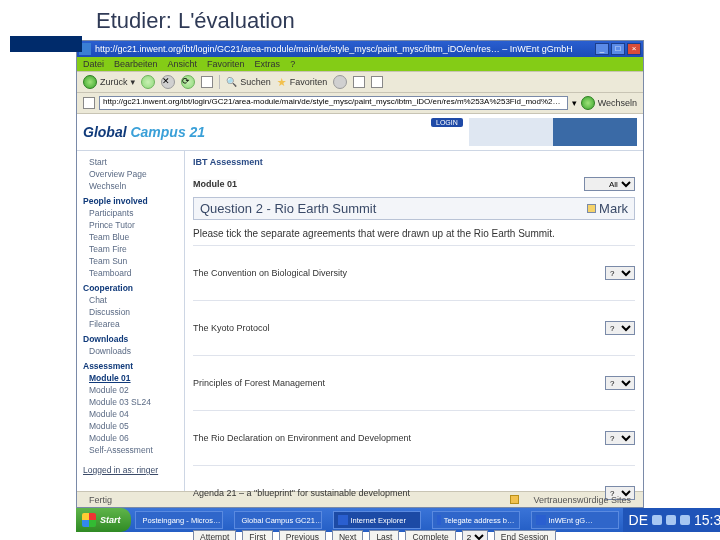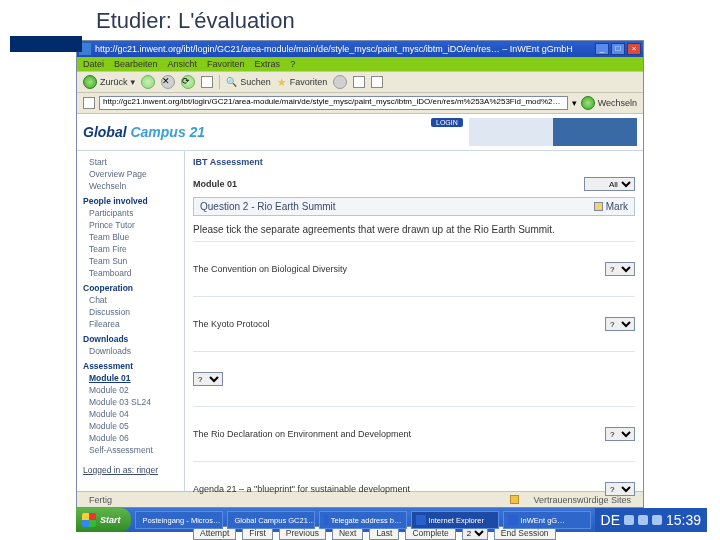--- a/index.html
+++ b/index.html
@@ -45,40 +45,40 @@
   .sidebar .hd { color:#103a7a; font-weight:bold; margin-top:3px; }
   .sidebar .it { color:#5a6a84; padding-left:6px; }
   .sidebar .sel { color:#103a7a; font-weight:bold; text-decoration:underline; }
   .sidebar .login { margin-top:8px; text-decoration:underline; color:#3a4a68;}
 
   .main { flex:1; padding:6px 8px; font-size:9px; color:#333; }
   .main .h1 { color:#2b4c86; font-weight:bold; margin-bottom:10px; }
   .modrow { display:flex; align-items:center; margin-bottom:6px; }
   .modrow .lbl { font-weight:bold; background:#fbfbfb; }
   .modsel { margin-left:auto; height:14px; font-size:8px; border:1px solid #7a8aa8;padding-left:20px; }
-  .qbar { border:1px solid #b9c3d6; background:#f3f5f9; display:flex; padding:3px 6px; margin:6px 0 4px; font-size:10px; color:#3a4a68;}
+  .qbar { border:1px solid #b9c3d6; background:#f3f5f9; display:flex; padding:3px 6px; margin:6px 0 4px; font-size:13px; color:#3a4a68;}
   .qbar .tick { margin-left:auto; color:#3a4a68; display:flex; align-items:center; gap:3px;}
   .qbar .box { width:9px; height:9px; border:1px solid #7a8aa8; background:#f6d36a; display:inline-block;}
   .instr { padding:4px 0 6px; font-size:10px; color:#333; }
   .optrow { border-top:1px solid #dfe3ec; display:flex; align-items:center; padding:20px 0; font-size:9px;}
   .optrow:last-of-type { border-bottom:1px solid #dfe3ec; }
   .optrow .txt { flex:1; }
   .optsel { height:14px; width:30px; font-size:8px; border:1px solid #7a8aa8; }
   .btnrow { display:flex; gap:6px; margin-top:10px; align-items:center;}
   .btn { border:1px solid #7a8aa8; background:#f4f4f0; padding:1px 6px; font-size:8.5px; color:#333; }
   .pgsel { height:14px; width:26px; font-size:8px; border:1px solid #7a8aa8; }
 
   .statusbar { background:#ece9d8; border-top:1px solid #c8c4b4; display:flex; align-items:center; padding:2px 12px; font-size:9px; color:#555; height:16px;}
   .statusbar .right { margin-left:auto; display:flex; align-items:center; gap:14px;}
   .lockico { width:9px; height:9px; background:#f2c14e; display:inline-block; border:1px solid #b88f1a;}
 
   .taskbar { background: linear-gradient(#3a74d8,#245ec5); height:24px; display:flex; align-items:center; font-size:9px; color:#fff; margin: 0 76px 0 76px;}
   .startbtn { background: linear-gradient(#5fb54a,#2f8a24); height:100%; display:flex; align-items:center; padding:0 10px 0 6px; border-radius:0 10px 10px 0; gap:4px; font-weight:bold; font-style:italic;}
   .startlogo { width:14px; height:14px; background: conic-gradient(#e33 0 25%, #3b3 0 50%, #38e 0 75%, #fc3 0 100%); border-radius:2px; }
-  .tasks { display:flex; gap:4px; padding:8px 4px; height:100%; align-items:center; flex:1;}
+  .tasks { display:flex; gap:11px; padding:8px 4px; height:100%; align-items:center; flex:1;}
   .taskitem { background:#2f66ca; height:18px; width:88px; display:flex; align-items:center; padding:0 4px; font-size:7.5px; white-space:nowrap; overflow:hidden; border:1px solid #5a8ae0; }
   .taskitem.active { background:#1c4aa5; }
   .taskitem .ico { width:10px; height:10px; background:#06287a; margin-right:3px; display:inline-block;}
   .taskitem .ico.g { background:#3aa52b; }
   .taskitem .ico.w { background:#2a5fd0; }
   .taskitem .ico.y { background:#ffd24a; }
   .tray { background:#1f54b8; height:100%; display:flex; align-items:center; gap:4px; padding:0 6px; font-size:14px;}
   .trayico { width:10px; height:10px; background:#a7c7f2; display:inline-block; border-radius:2px;}
 </style>
 </head>
@@ -190,20 +190,21 @@
 
       <div class="optrow">
           <span class="txt">The Convention on Biological Diversity</span>
           <select class="optsel"><option>?</option></select>
         </div>
       <div class="optrow">
           <span class="txt">The Kyoto Protocol</span>
           <select class="optsel"><option>?</option></select>
         </div>
       <div class="optrow">
+          <span class="txt">Principles of Forest Management</span>
           <select class="optsel"><option>?</option></select>
         </div>
       <div class="optrow">
           <span class="txt">The Rio Declaration on Environment and Development</span>
           <select class="optsel"><option>?</option></select>
         </div>
       <div class="optrow">
           <span class="txt">Agenda 21 – a "blueprint" for sustainable development</span>
           <select class="optsel"><option>?</option></select>
         </div>
@@ -237,27 +238,27 @@
     </div>
   <div class="tasks">
     <div class="taskitem">
         <span class="ico y"></span>
         <span>Posteingang - Micros…</span>
       </div>
     <div class="taskitem">
         <span class="ico g"></span>
         <span>Global Campus GC21…</span>
       </div>
-    <div class="taskitem">
-        <span class="ico w"></span>
-        <span>Telegate address b…</span>
-      </div>
     <div class="taskitem active">
         <span class="ico w"></span>
         <span>Internet Explorer</span>
+      </div>
+    <div class="taskitem">
+        <span class="ico w"></span>
+        <span>Telegate address b…</span>
       </div>
     <div class="taskitem">
         <span class="ico w"></span>
         <span>InWEnt gG…</span>
       </div>
   </div>
   <div class="tray">
     <span>DE</span>
     <span class="trayico"></span>
     <span class="trayico"></span>

